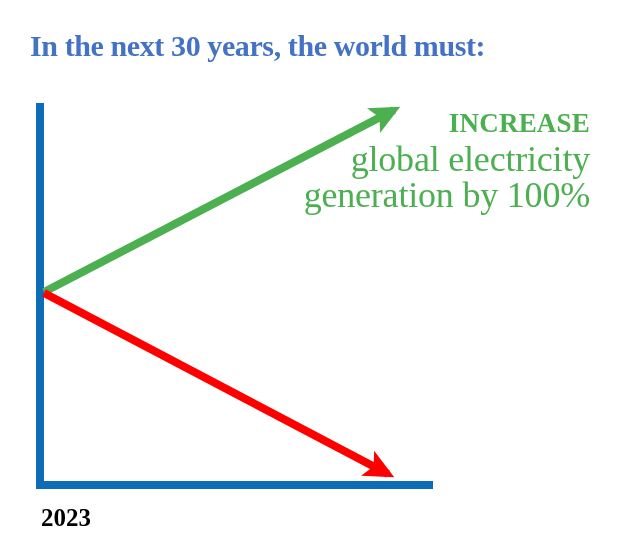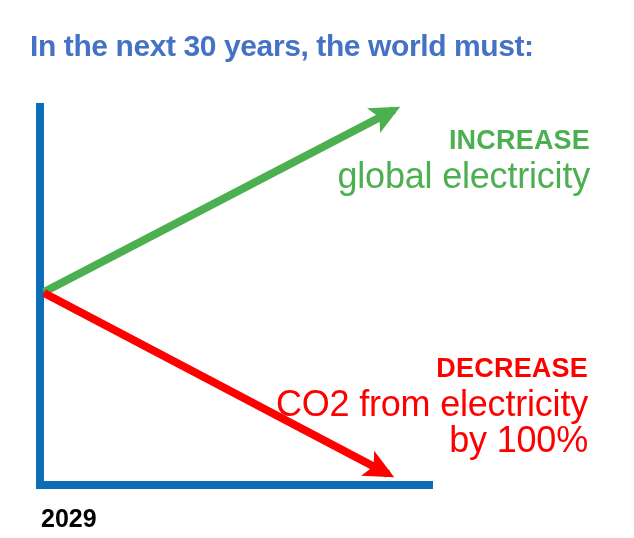--- a/index.html
+++ b/index.html
@@ -9,20 +9,21 @@
   }
   body {
     font-family: "Liberation Sans", sans-serif;
   }
   #canvas {
     position: relative;
     width: 634px;
     height: 538px;
     background: #ffffff;
     overflow: hidden;
+    font-family: Liberation Serif, serif;
   }
 
   
   #title {
     position: absolute;
     left: 30px;
     top: 26px;
     width: 590px;
     font-size: 30px;
     font-weight: bold;
@@ -39,21 +40,20 @@
     top: 0;
     width: 634px;
     height: 538px;
   }
 
   
   .callout {
     position: absolute;
     text-align: right;
     line-height: 36px;
-    margin-top: 17px;
   }
   .callout .head {
     font-size: 27px;
     font-weight: bold;
     letter-spacing: 0.2px;
     display: block;
   }
   .callout .body-line {
     font-size: 36px;
     font-weight: normal;
@@ -107,23 +107,19 @@
     <line x1="36" y1="485" x2="433" y2="485" stroke="#0C6CB5" stroke-width="8"></line>
 
     <line x1="44" y1="292" x2="394" y2="110" stroke="#4CAF50" stroke-width="8" marker-end="url(#arrow-green)"></line>
 
     <line x1="44" y1="293" x2="388" y2="474" stroke="#FF0000" stroke-width="8" marker-end="url(#arrow-red)"></line>
   </svg>
 
   <div class="callout" id="callout-increase">
     <span class="head">INCREASE</span>
     <span class="body-line">global electricity</span>
+    <span class="body-line">generation by 100%</span>
   </div>
 
-  <div class="callout" id="callout-decrease">
-    <span class="head">DECREASE</span>
-    <span class="body-line">CO2 from electricity</span>
-    <span class="body-line">by 100%</span>
-  </div>
 
-  <div class="tick-label" id="tick-2020">2029</div>
+  <div class="tick-label" id="tick-2020">2023</div>
 
 </div>
 
 </body></html>

